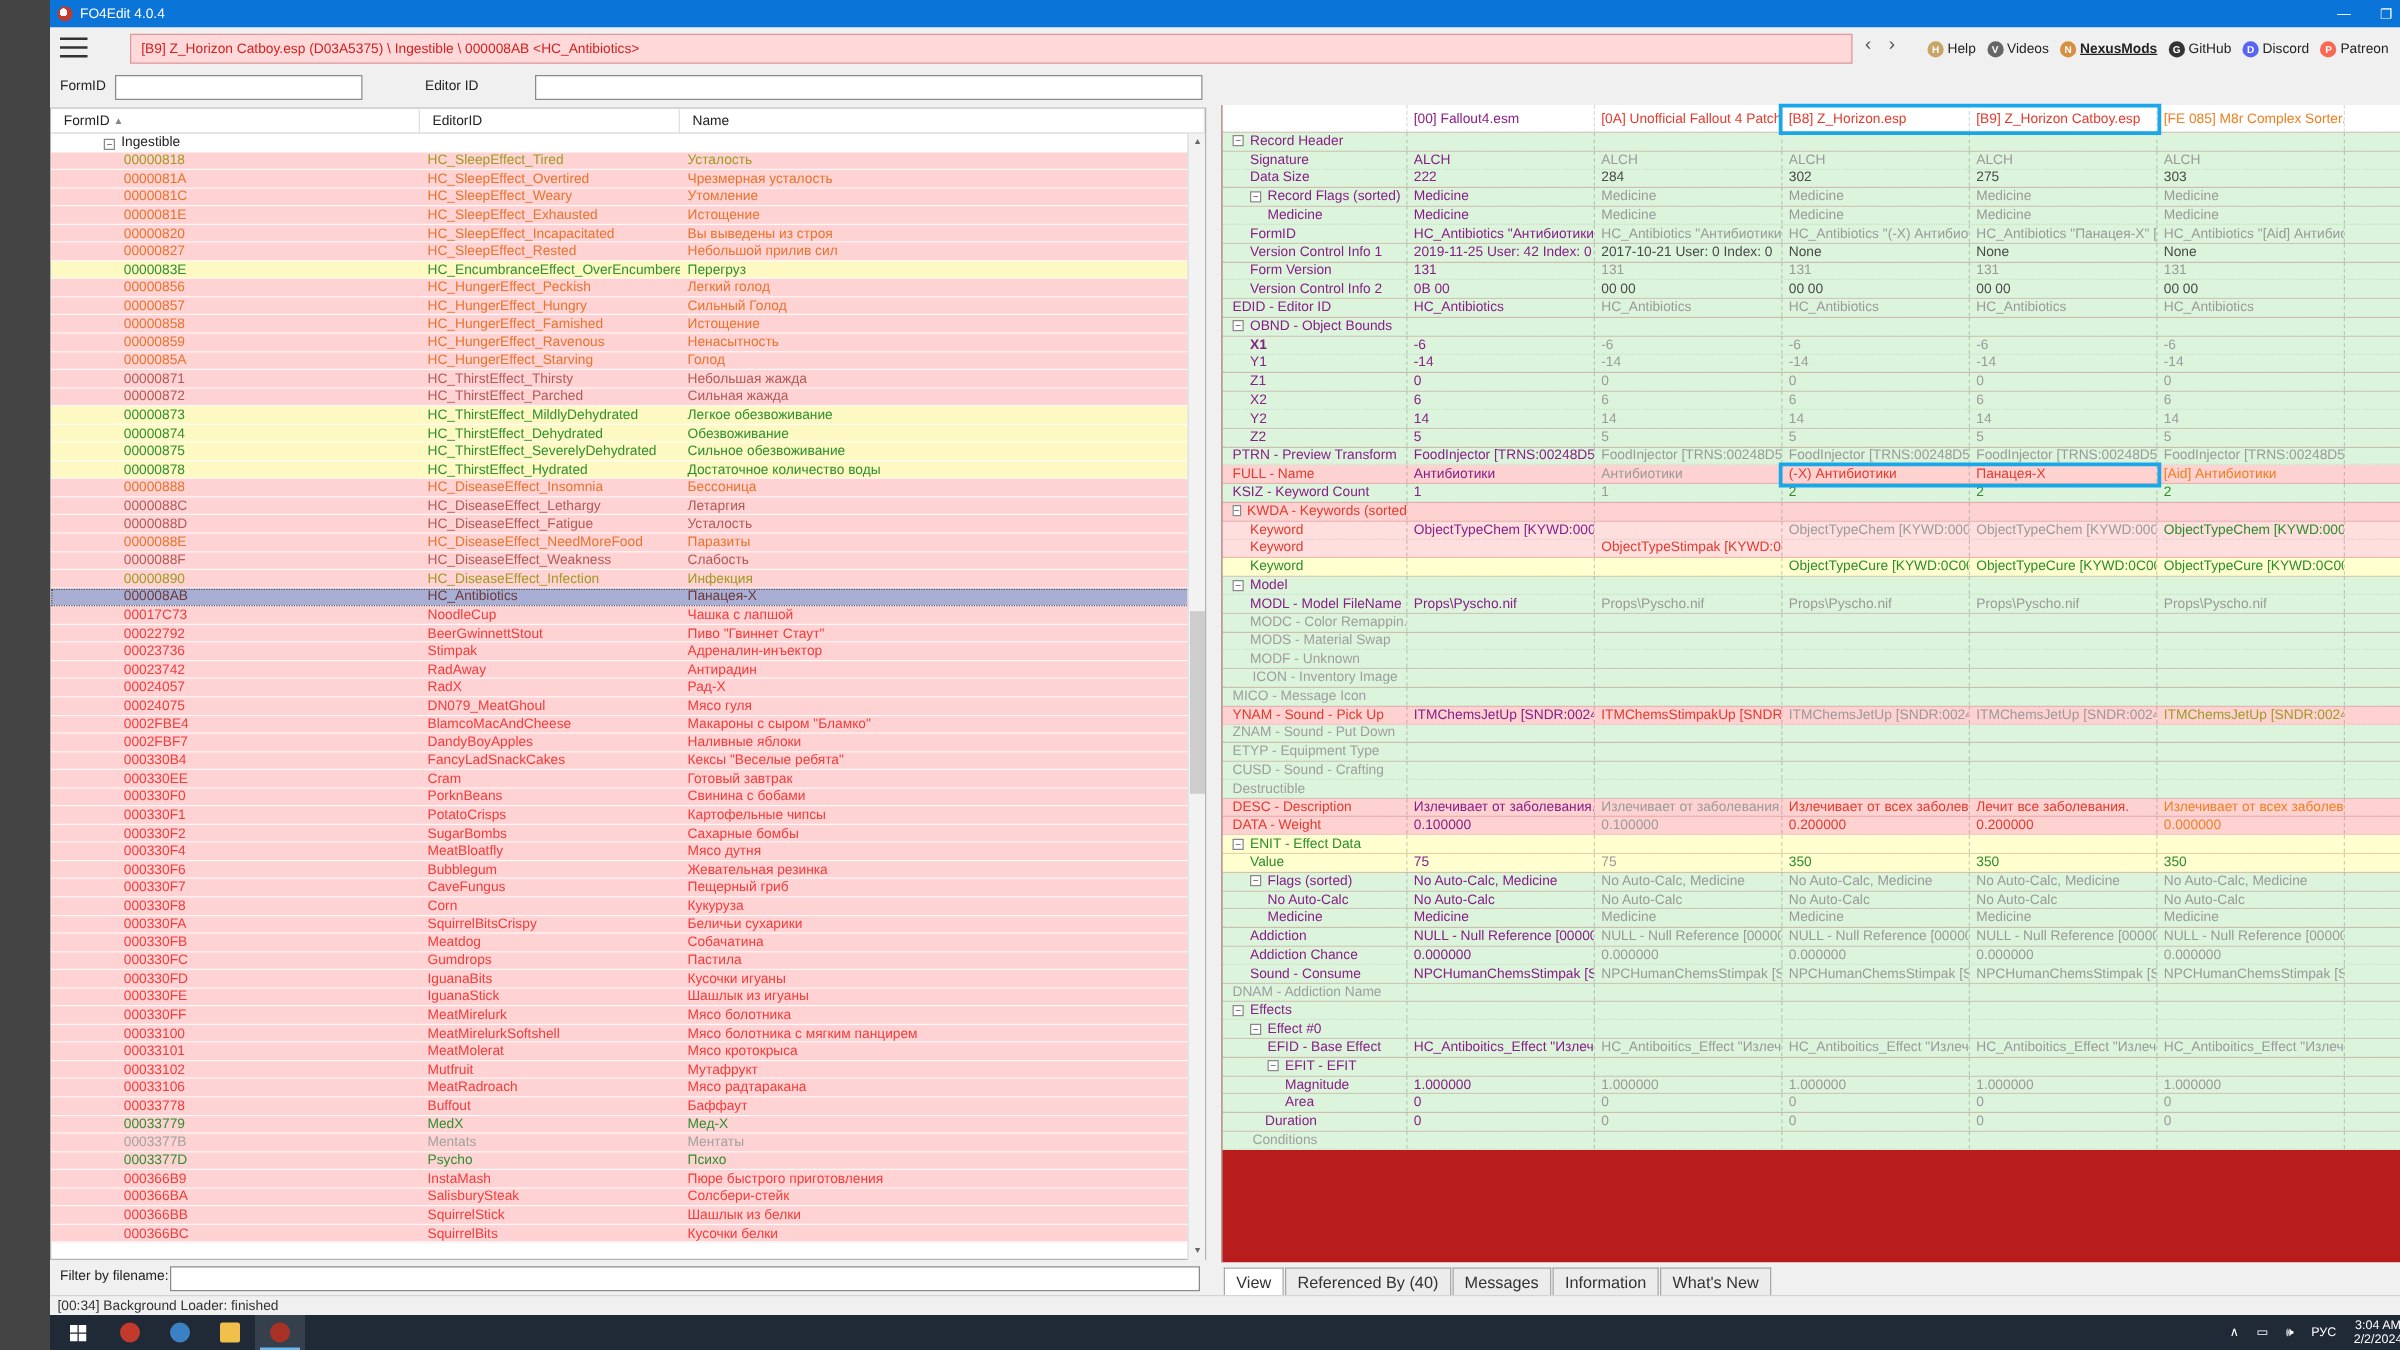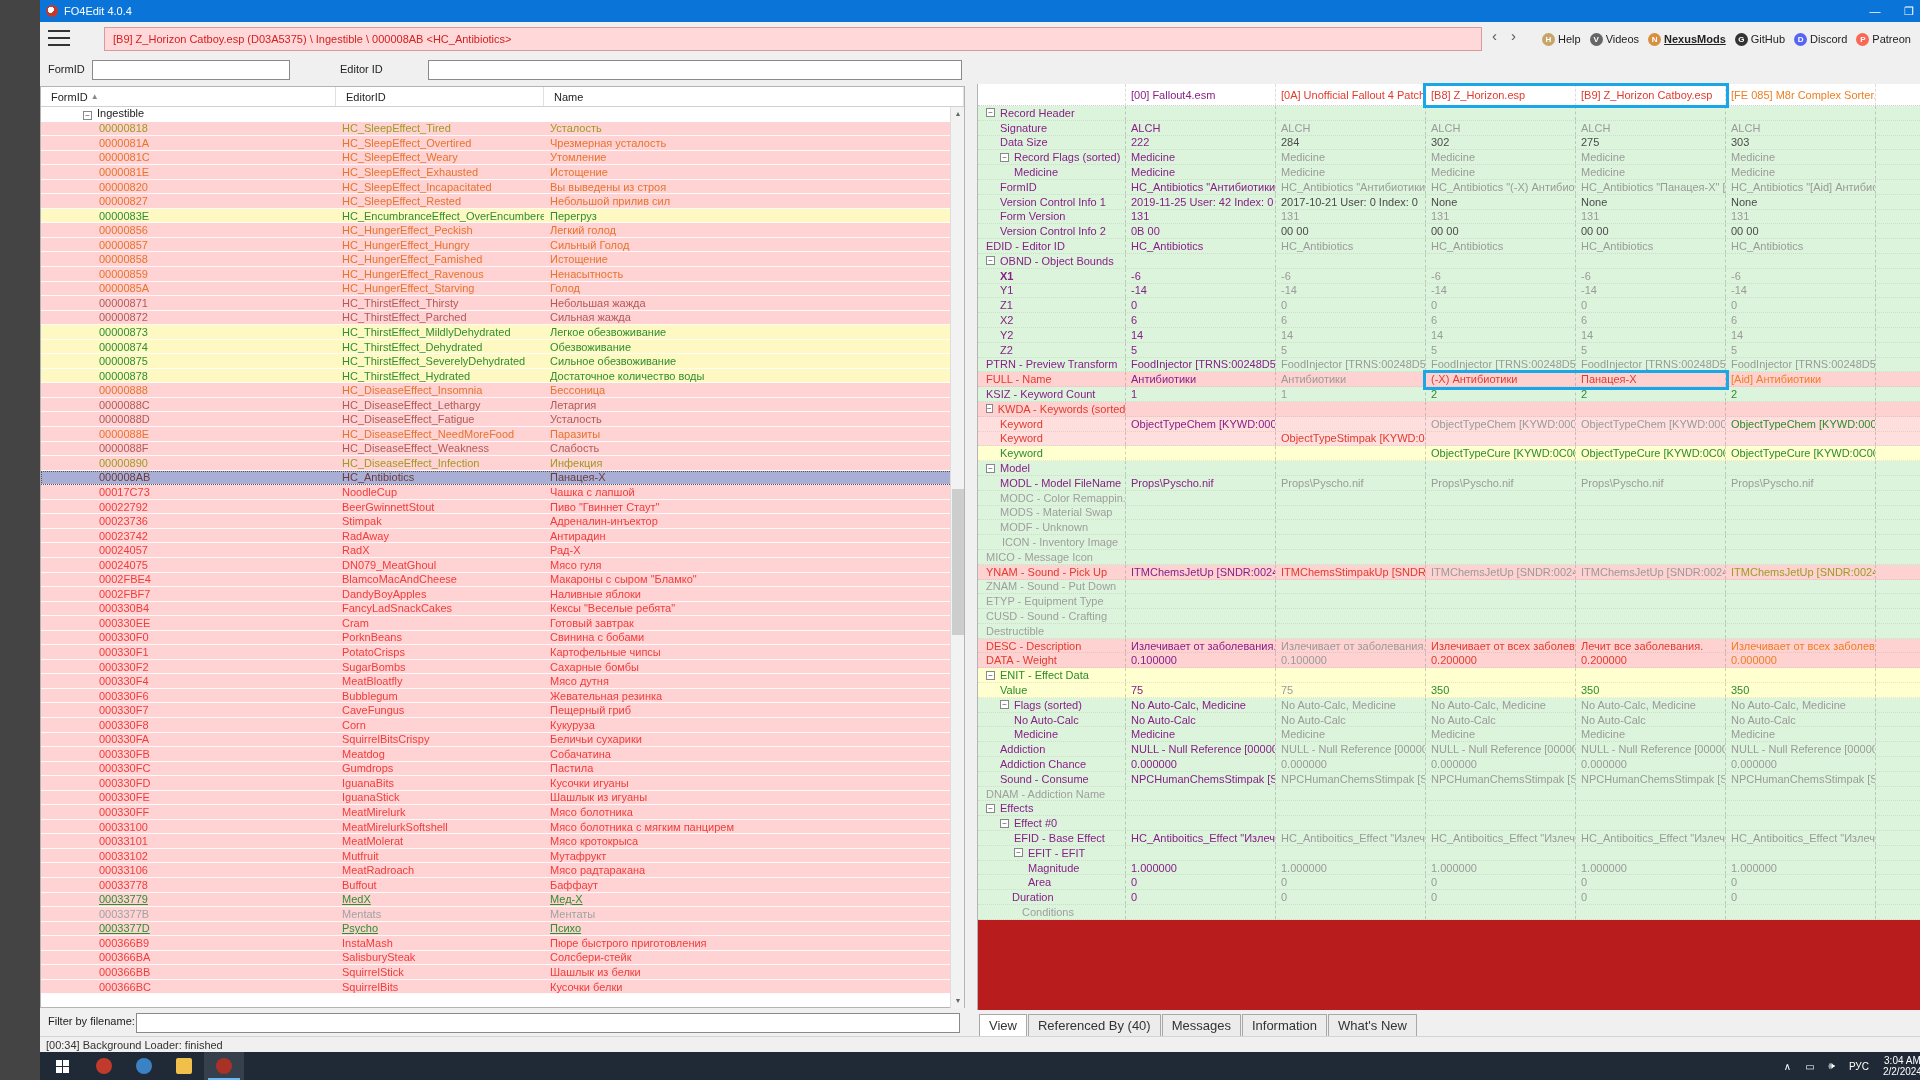--- a/index.html
+++ b/index.html
@@ -42,21 +42,21 @@
   #lh-formid{width:295px;}#lh-edid{width:208px;padding-left:6px;}#lh-name{flex:1;padding-left:6px;}
   #left-rows{position:relative;}
   .lrow{display:flex;height:14.55px;align-items:center;border-bottom:1px solid rgba(255,255,255,.85);white-space:nowrap;overflow:hidden;}
   .lrow .c1{width:295px;padding-left:58px;overflow:hidden;}
   .lrow .c2{width:208px;padding-left:6px;overflow:hidden;}
   .lrow .c3{flex:1;padding-left:6px;overflow:hidden;}
   .lrow.root{background:#fff;color:#222;}
   .lrow.root .c1{padding-left:42px;}
   .treebox{display:inline-block;width:9px;height:9px;border:1px solid #888;background:#fff;line-height:7px;font-size:8px;text-align:center;color:#444;margin-right:5px;vertical-align:-1px;}
   .bg-pink{background:#ffd3d3;} .bg-yel{background:#fef9c3;} .bg-sel{background:#a8aed4;outline:1px dotted #55555a;outline-offset:-1px;}
-  .st-ol{color:#a09a22;} .st-or{color:#e8732e;} .st-gy{color:#2f8f2f;} .st-ma{color:#b25a5a;} .st-re{color:#f23c3c;} .st-gp{color:#2f8f2f;text-decoration:underline;} .st-gr{color:#a2a2a2;} .st-sel{color:#6e3a3a;}
+  .st-ol{color:#a09a22;} .st-or{color:#e8732e;} .st-gy{color:#2f8f2f;} .st-ma{color:#b25a5a;} .st-re{color:#f23c3c;} .st-gp{color:#2f8f2f;} .st-gr{color:#a2a2a2;} .st-sel{color:#6e3a3a;}
   #lscroll{position:absolute;right:0;top:20px;width:14px;height:901px;background:#f2f2f2;border-left:1px solid #ddd;}
   #lscroll .arr{position:absolute;left:0;width:14px;height:14px;font-size:7px;color:#666;text-align:center;line-height:14px;}
   #lthumb{position:absolute;left:1px;top:382px;width:12px;height:146px;background:#cdcdcd;}
 
   
   #rfilterrow{position:absolute;left:937px;top:56px;width:983px;height:30px;background:#f0f0f0;}
   #rightpanel{position:absolute;left:937px;top:84px;width:983px;height:926px;background:#b91c1c;border-left:1px solid #b4b4b4;}
   #rpheader{display:flex;height:22px;border-bottom:1px dotted #cfcfcf;background:#fff;align-items:center;white-space:nowrap;}
   #rpheader .hcell{width:150px;padding-left:5px;overflow:hidden;border-right:1px dashed #dcdcdc;height:22px;display:flex;align-items:center;}
   #rpheader .hlabel{width:148px;border-right:1px dashed #dcdcdc;height:22px;}
@@ -1122,21 +1122,21 @@
             <span>Duration</span>
           </div>
           <div class="val tc-p">0</div>
           <div class="val tc-g">0</div>
           <div class="val tc-g">0</div>
           <div class="val tc-g">0</div>
           <div class="val tc-g">0</div>
           <div class="fill"></div>
         </div>
         <div class="rrow rbg-g">
-          <div class="lab lc-gr" style="padding-left: 44px;">
+          <div class="lab lc-gr" style="padding-left: 24px;">
             <span>Conditions</span>
           </div>
           <div class="val tc-p"></div>
           <div class="val tc-g"></div>
           <div class="val tc-g"></div>
           <div class="val tc-g"></div>
           <div class="val tc-g"></div>
           <div class="fill"></div>
         </div>
       </div>

